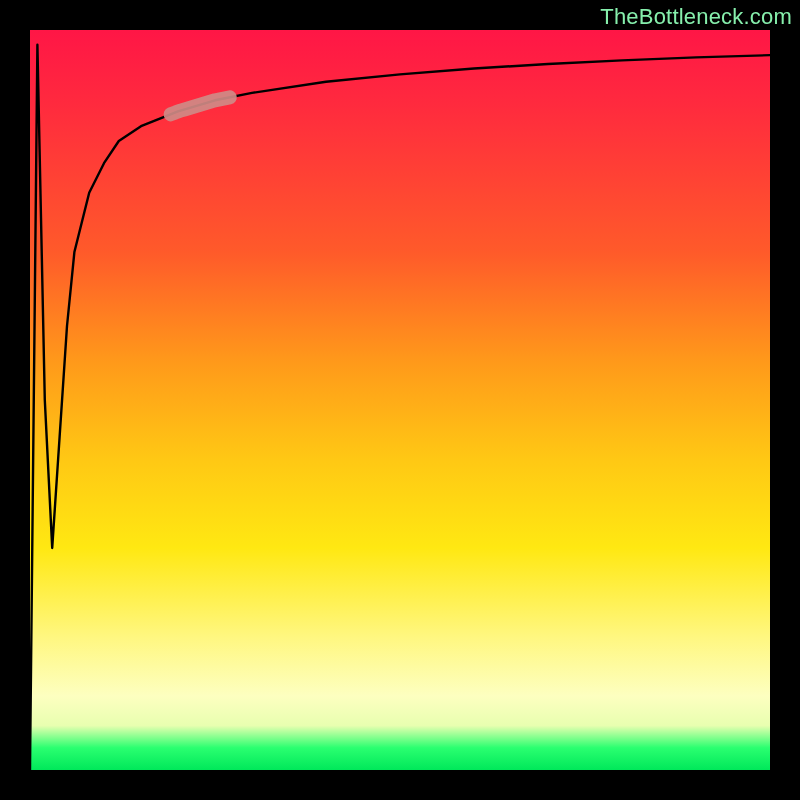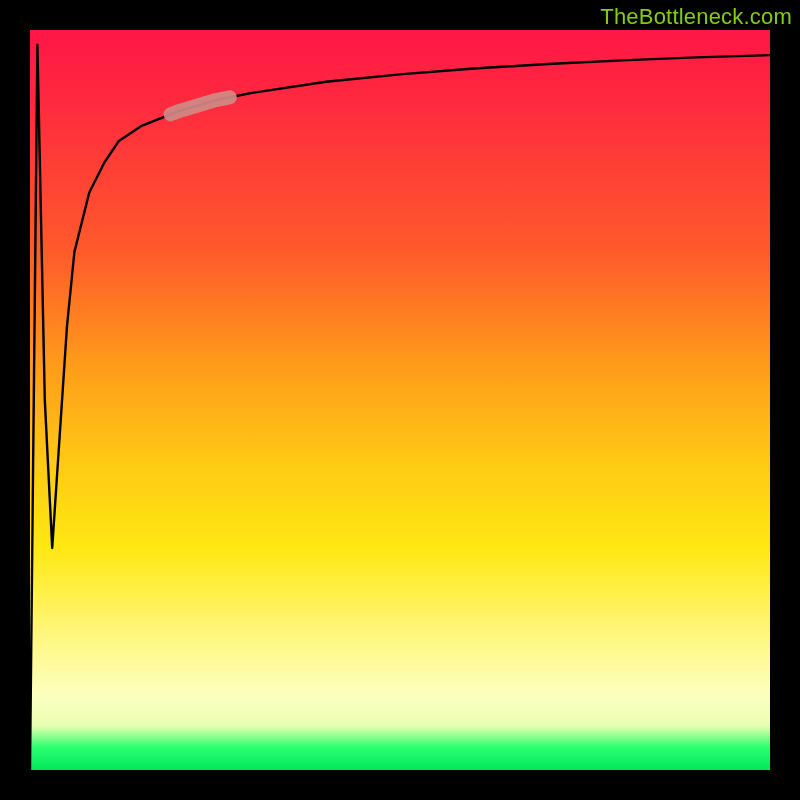--- a/index.html
+++ b/index.html
@@ -45,21 +45,21 @@
     top: 0;
     width: 740px;
     height: 740px;
     overflow: visible;
   }
   .watermark {
     position: absolute;
     top: 4px;
     right: 8px;
     font-size: 22px;
-    color: #84cc16;
+    color: #86efac;
     font-weight: 400;
     letter-spacing: 0.2px;
     user-select: none;
   }
 </style>
 </head>
 <body>
 
 <div class="stage">
 

